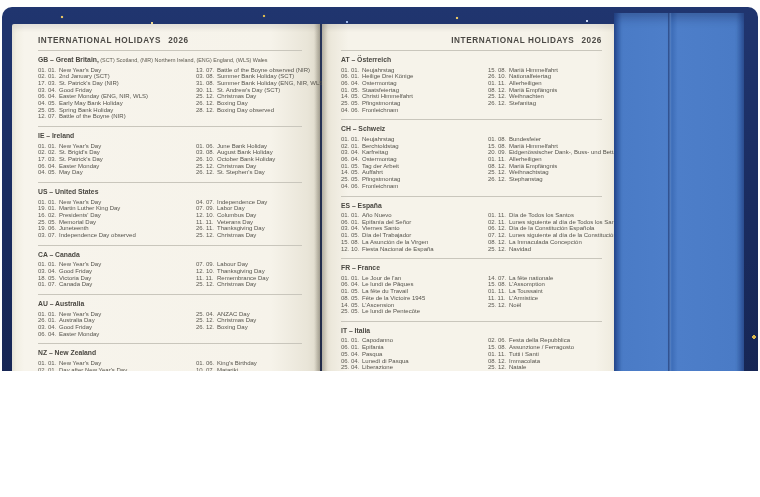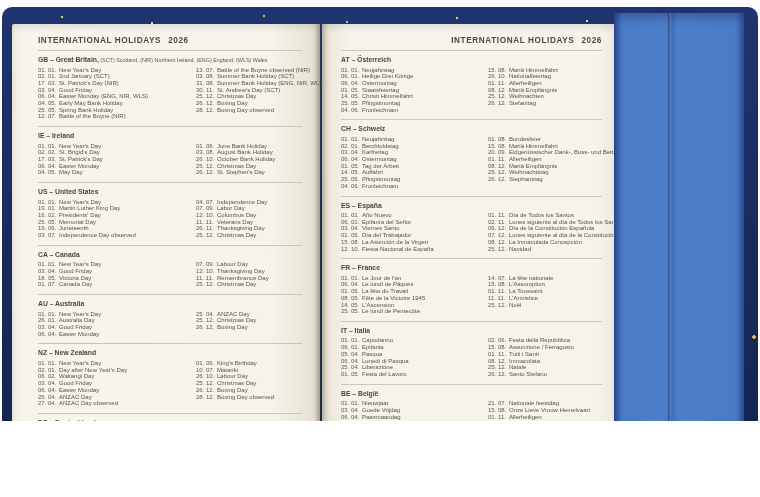--- a/index.html
+++ b/index.html
@@ -1,16 +1,16 @@
 <!DOCTYPE html>
 <html><head>
 <meta charset="utf-8">
 <style>
   html,body{margin:0;padding:0;background:#fff;}
-  #stage{position:relative;width:760px;height:421px;overflow:hidden;background:#fefefe;
+  #stage{position:relative;width:760px;height:371px;overflow:hidden;background:#fefefe;
          font-family:"Liberation Sans", sans-serif;}
 
   
   .cover{position:absolute;left:2px;top:7px;width:756px;height:484px;border-radius:10px;
     background:
       radial-gradient(circle 2px at 60px 10px,#e7c564 0 1.3px,transparent 1.6px),
       radial-gradient(circle 2px at 150px 16px,#f0d98e 0 1.1px,transparent 1.5px),
       radial-gradient(circle 2px at 262px 9px,#d9b84f 0 1.2px,transparent 1.6px),
       radial-gradient(circle 2px at 345px 15px,#9db6e8 0 1.1px,transparent 1.5px),
       radial-gradient(circle 2px at 455px 11px,#e7c564 0 1.2px,transparent 1.6px),

